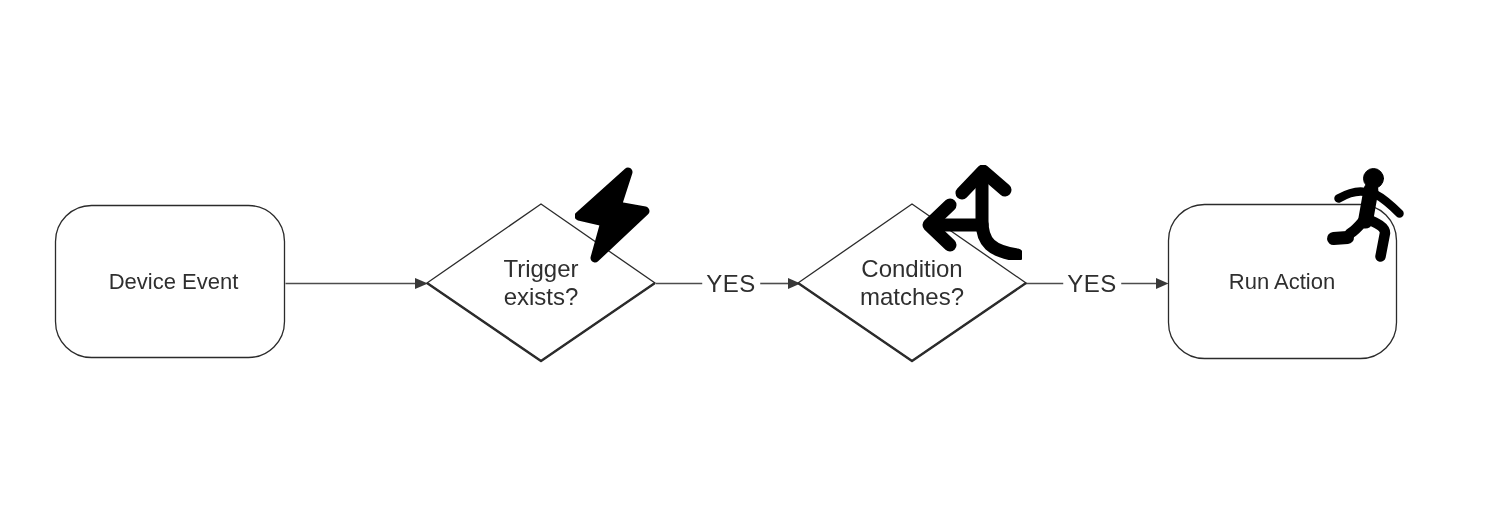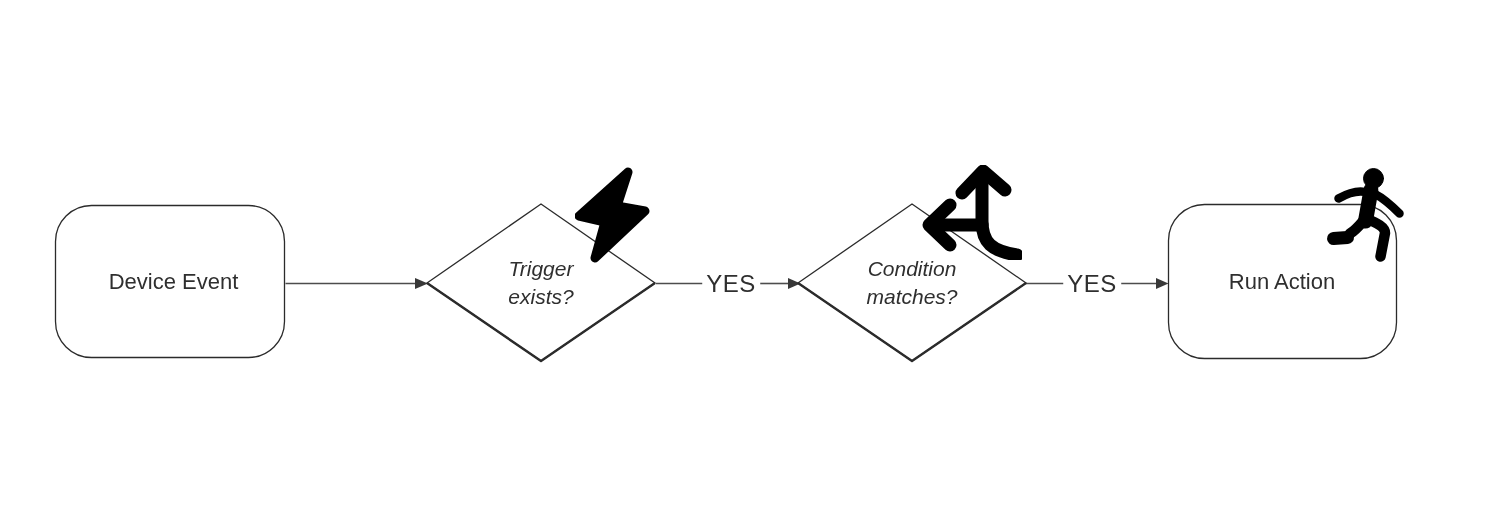--- a/index.html
+++ b/index.html
@@ -31,21 +31,21 @@
     display:flex;
     align-items:center;
     justify-content:center;
     text-align:center;
     color:var(--text);
     font-size:22px;
     line-height:28px;
     white-space:pre-line;
     pointer-events:none;
   }
-  .node-label.diamond-label{font-size:21px;font-style:italic;}
+  .node-label.diamond-label{font-size:24px;}
   .edge-label{
     position:absolute;
     transform:translate(-50%,-50%);
     color:var(--text);
     font-size:24px;
     letter-spacing:0.5px;
     background:var(--background);
     padding:0 4px;
   }
   .icon{position:absolute;}

